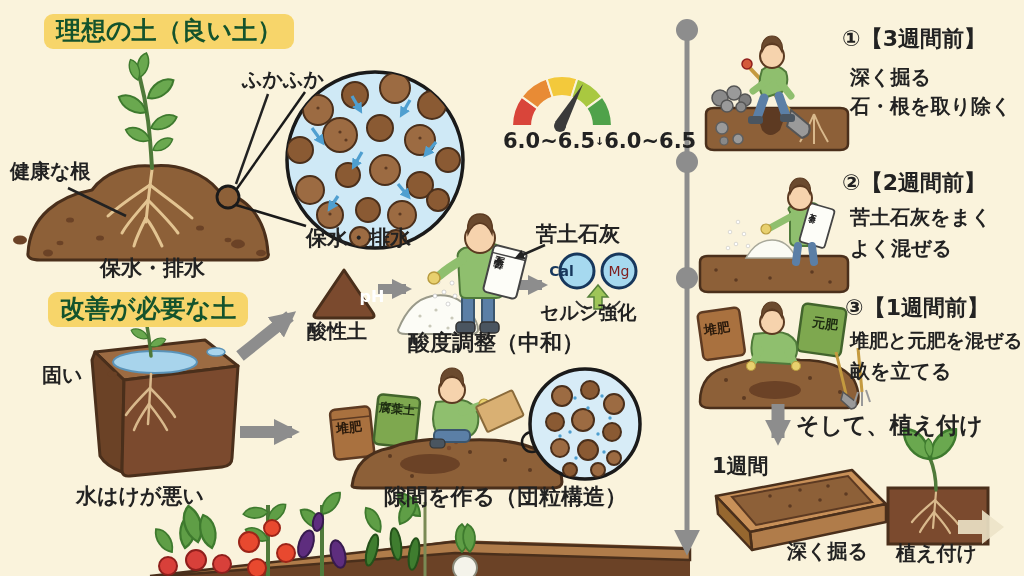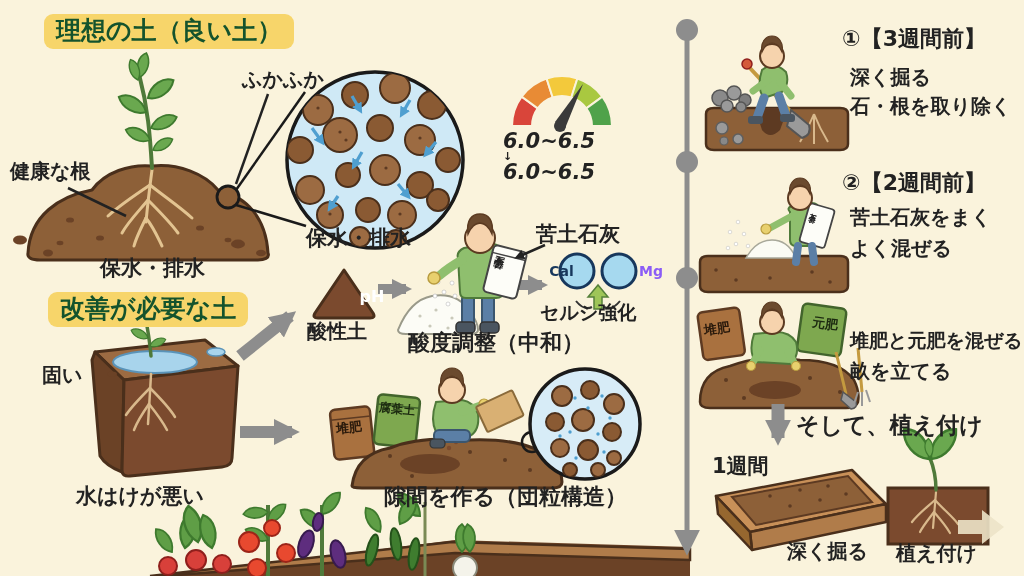--- a/index.html
+++ b/index.html
@@ -2,21 +2,21 @@
 <html><head>
 <meta charset="utf-8">
 <style>
   html,body{margin:0;padding:0;}
   .stage{position:relative;width:1024px;height:576px;background:#faf3dc;overflow:hidden;
          font-family:"DejaVu Sans","Liberation Sans",sans-serif;color:#1f1f1f;}
   .art{position:absolute;left:0;top:0;width:1024px;height:576px;}
   .t{position:absolute;font-weight:700;white-space:nowrap;line-height:1.15;color:#222;}
   .badge{background:#f7d56a;border-radius:9px;padding:3px 12px;font-weight:800;color:#14532d;}
   .vert{writing-mode:vertical-rl;text-orientation:upright;letter-spacing:-1px;}
-  .gauge-txt{display:flex;flex-direction:column;width:120px;font-weight:800;font-style:italic;}
+  .gauge-txt{display:flex;flex-direction:row;align-items:center;width:120px;font-weight:800;}
   .gauge-txt .l{font-size:21px;line-height:1.0;}
   .gauge-txt .a{font-size:11px;line-height:0.9;}
   .ctr{text-align:center;}
 </style>
 </head>
 <body>
 
 <div class="stage">
 
 <svg class="art" viewBox="0 0 1024 576">
@@ -499,36 +499,37 @@
 
 <div class="t badge" style="left:48px;top:292px;font-size:25px;">改善が必要な土</div>
 <div class="t" style="left:42px;top:364px;font-size:20px;font-weight:800;">固い</div>
 <div class="t" style="left:76px;top:484px;font-size:21px;font-weight:700;">水はけが悪い</div>
 
 <div class="t ctr" style="left:326px;top:288px;width:38px;font-size:16px;color:#fff;font-weight:800;padding-left:27px;">pH</div>
 <div class="t" style="left:307px;top:320px;font-size:20px;font-weight:800;">酸性土</div>
 <div class="t" style="left:536px;top:222px;font-size:21px;font-weight:800;">苦土石灰</div>
 <div class="t vert" style="left:496px;top:251px;font-size:10px;transform:rotate(14deg);color:#222;">苦土石灰</div>
 <div class="t ctr" style="left:536px;top:263px;width:51px;font-size:14px;color:#17375c;font-weight:800;">Cal</div>
-<div class="t ctr" style="left:604px;top:263px;width:30px;font-size:14px;color:#8b5cf6;font-weight:700;margin-left:32px;">Mg</div>
+<div class="t ctr" style="left:604px;top:263px;width:30px;font-size:14px;color:#7f1d1d;font-weight:400;">Mg</div>
 <div class="t" style="left:540px;top:302px;font-size:19px;font-weight:800;">セルシ強化</div>
 <div class="t" style="left:408px;top:330px;font-size:22px;font-weight:800;">酸度調整（中和）</div>
 <div class="t" style="left:336px;top:421px;font-size:13px;transform:rotate(-6deg);color:#2a1a0c;">堆肥</div>
 <div class="t" style="left:379px;top:403px;font-size:12px;transform:rotate(6deg);color:#1c2a10;">腐葉土</div>
 <div class="t" style="left:384px;top:484px;font-size:22px;font-weight:800;text-align:right;">隙間を作る（団粒構造）</div>
 
 <div class="t" style="left:842px;top:26px;font-size:22px;font-weight:800;">①【3週間前】</div>
 <div class="t" style="left:850px;top:66px;font-size:20px;font-weight:800;">深く掘る</div>
 <div class="t" style="left:850px;top:95px;font-size:20px;font-weight:800;">石・根を取り除く</div>
 
 <div class="t" style="left:842px;top:170px;font-size:22px;font-weight:800;">②【2週間前】</div>
 <div class="t" style="left:850px;top:206px;font-size:20px;font-weight:800;">苦土石灰をまく</div>
 <div class="t" style="left:850px;top:237px;font-size:20px;font-weight:800;">よく混ぜる</div>
 <div class="t vert" style="left:810px;top:211px;font-size:7px;transform:rotate(16deg);color:#222;">苦土石灰</div>
 
+<div class="t" style="left:845px;top:295px;font-size:22px;font-weight:800;">③【1週間前】</div>
 <div class="t" style="left:850px;top:330px;font-size:19px;font-weight:800;">堆肥と元肥を混ぜる</div>
 <div class="t" style="left:850px;top:360px;font-size:20px;font-weight:800;">畝を立てる</div>
 <div class="t" style="left:704px;top:322px;font-size:13px;transform:rotate(-8deg);color:#2a1a0c;">堆肥</div>
 <div class="t" style="left:812px;top:317px;font-size:13px;transform:rotate(8deg);color:#1c2a10;">元肥</div>
 
 <div class="t" style="left:796px;top:412px;font-size:23px;font-weight:800;">そして、植え付け</div>
 <div class="t" style="left:712px;top:454px;font-size:21px;font-weight:800;">1週間</div>
 <div class="t" style="left:787px;top:540px;font-size:20px;font-weight:800;">深く掘る</div>
 <div class="t" style="left:896px;top:542px;font-size:20px;font-weight:800;">植え付け</div>
 

